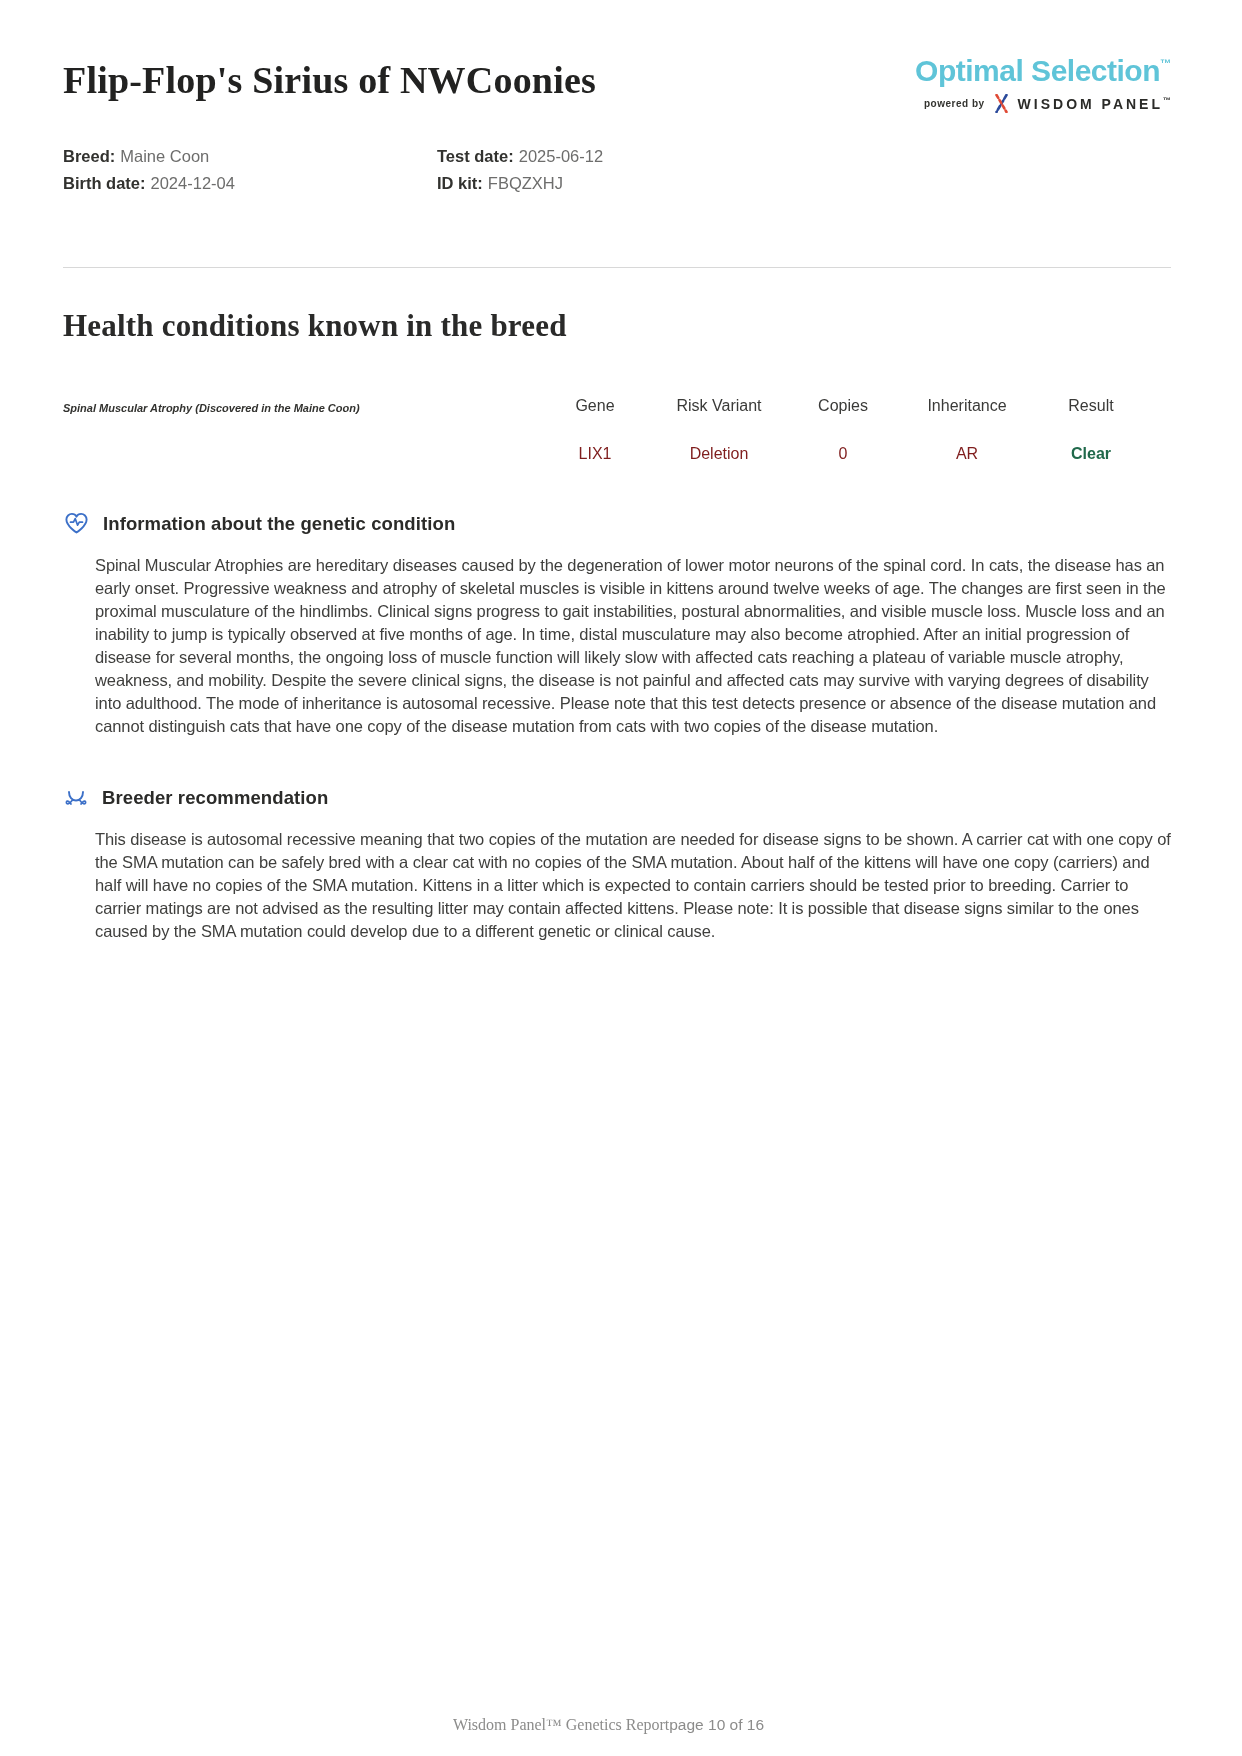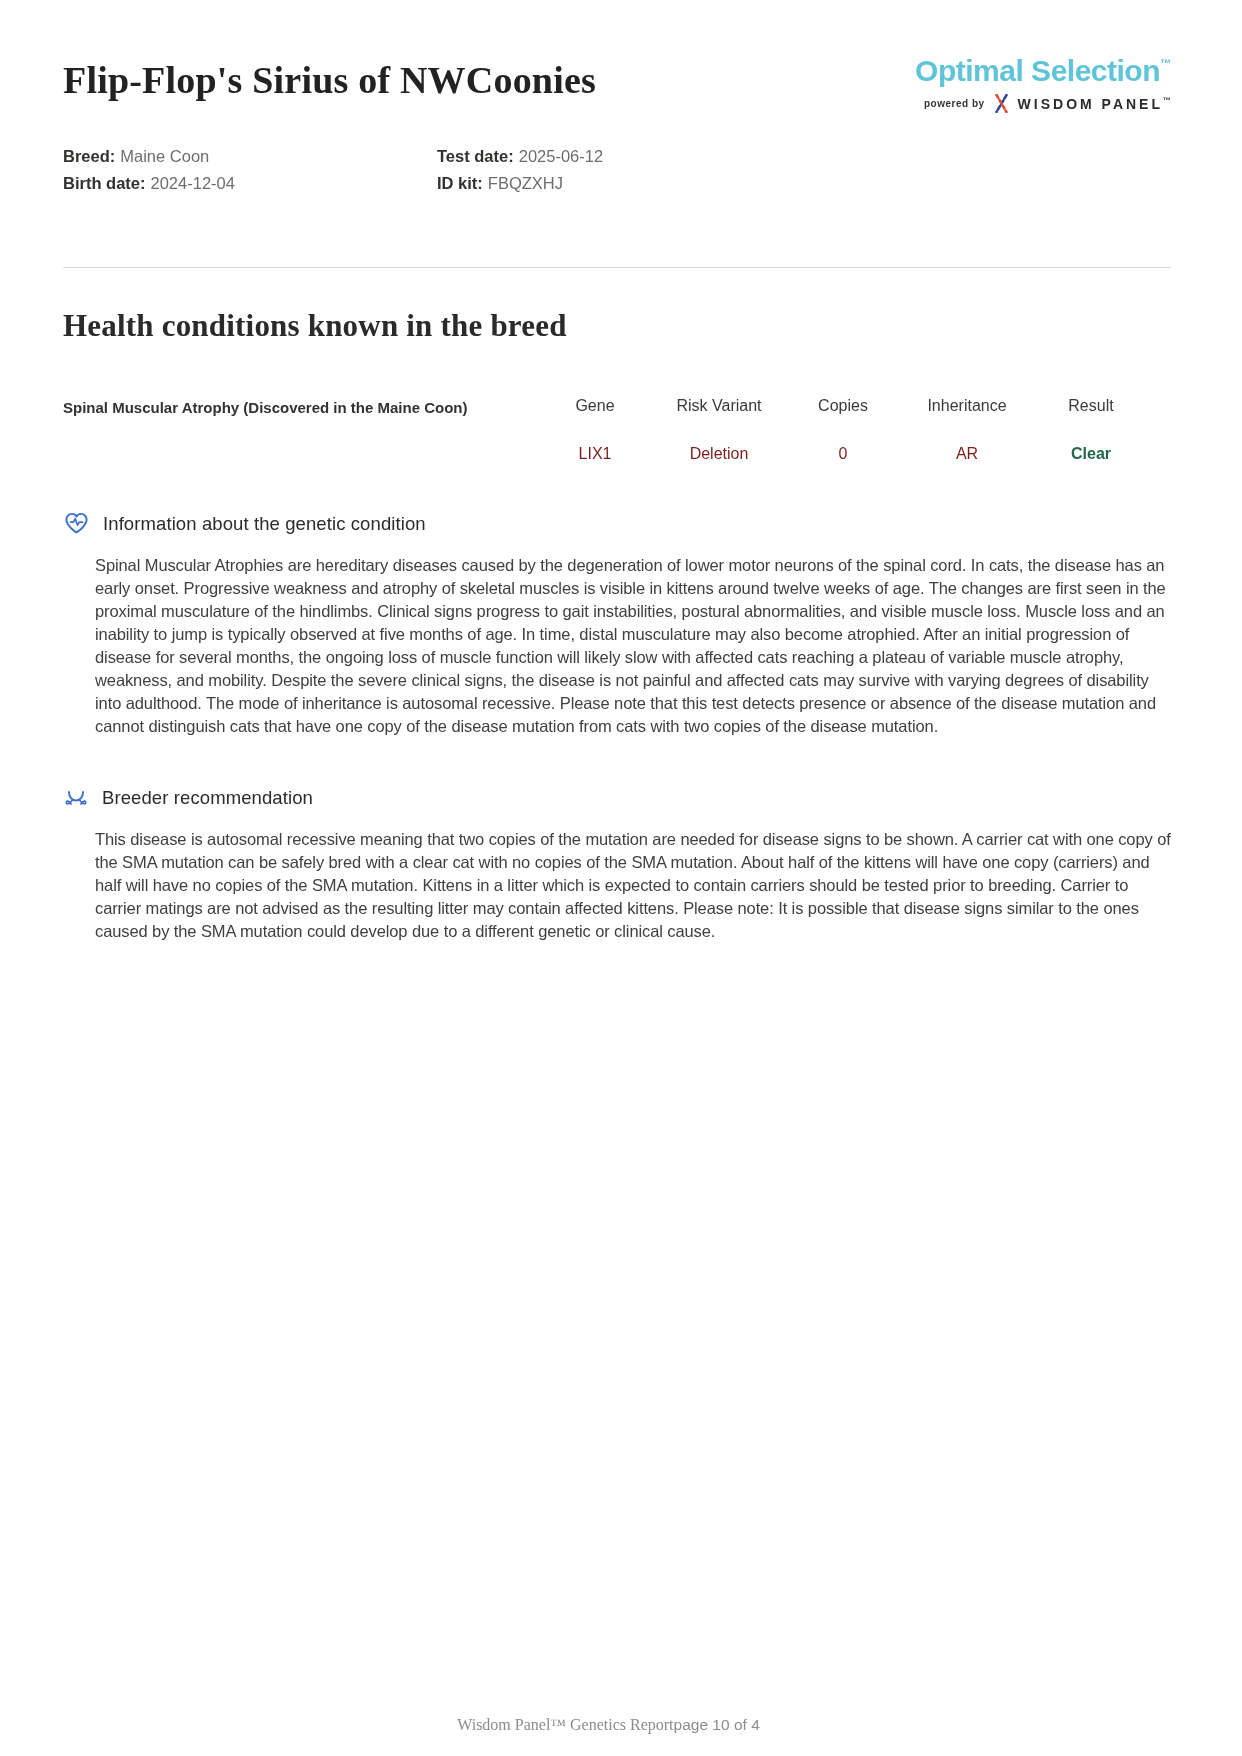--- a/index.html
+++ b/index.html
@@ -73,38 +73,39 @@
     font-weight: 600;
     color: #2a2a29;
     letter-spacing: 0.2px;
   }
 
   
   .cond-table { margin-top: 52px; display: flex; }
   .cond-name {
     flex: 1 1 auto;
     padding-right: 30px;
-    font-size: 15px;
+    font-size: 11px;
     font-weight: bold;
     color: #32322f;
     line-height: 24px;
     max-width: 470px;
+    font-style: italic;
   }
   .cond-cols { display: flex; }
   .cond-col { width: 124px; text-align: center; }
   .cond-col .col-head { font-size: 16px; color: #3a3a38; line-height: 20px; }
   .cond-col .col-val { margin-top: 28px; font-size: 16px; color: #7f1d1d; line-height: 20px; }
   .cond-col .col-val.result-clear { color: #20694b; font-weight: bold; }
 
   
   .info-section { margin-top: 42px; }
   .section-head-row { display: flex; align-items: center; gap: 13px; }
   .head-icon { width: 27px; height: 27px; flex: 0 0 auto; display: inline-flex; }
   .head-icon svg { width: 100%; height: 100%; }
-  .head-title { font-size: 18.5px; font-weight: normal; color: #2b2b29; letter-spacing: 0.1px; }
+  .head-title { font-size: 18.5px; font-weight: bold; color: #2b2b29; letter-spacing: 0.1px; }
   .section-body {
     margin-top: 17px;
     margin-left: 32px;
     width: 1083px;
     font-size: 16.5px;
     line-height: 23px;
     color: #3f3f3d;
     letter-spacing: -0.1px;
   }
 
@@ -215,16 +216,16 @@
           <path d="M16.5 15 C18 17 19.5 18.5 20.5 18.8 C21.8 19.2 22.8 18.4 22.6 17.2 C22.4 16.1 21.2 15.8 20.4 16.5 C19.6 17.2 19 18.3 18 19" stroke="#3c70c8" stroke-width="1.7" stroke-linecap="round"></path>
         </svg>
       </span>
       <span class="head-title">Breeder recommendation</span>
     </div>
     <div class="section-body">This disease is autosomal recessive meaning that two copies of the mutation are needed for disease signs to be shown. A carrier cat with one copy of the SMA mutation can be safely bred with a clear cat with no copies of the SMA mutation. About half of the kittens will have one copy (carriers) and half will have no copies of the SMA mutation. Kittens in a litter which is expected to contain carriers should be tested prior to breeding. Carrier to carrier matings are not advised as the resulting litter may contain affected kittens. Please note: It is possible that disease signs similar to the ones caused by the SMA mutation could develop due to a different genetic or clinical cause.</div>
   </div>
 
   <div class="footer-row">
     <span class="footer-left">Wisdom Panel™ Genetics Report</span>
-    <span class="footer-right">page 10 of 4</span>
+    <span class="footer-right">page 10 of 16</span>
   </div>
 
 </div>
 
 </body></html>

